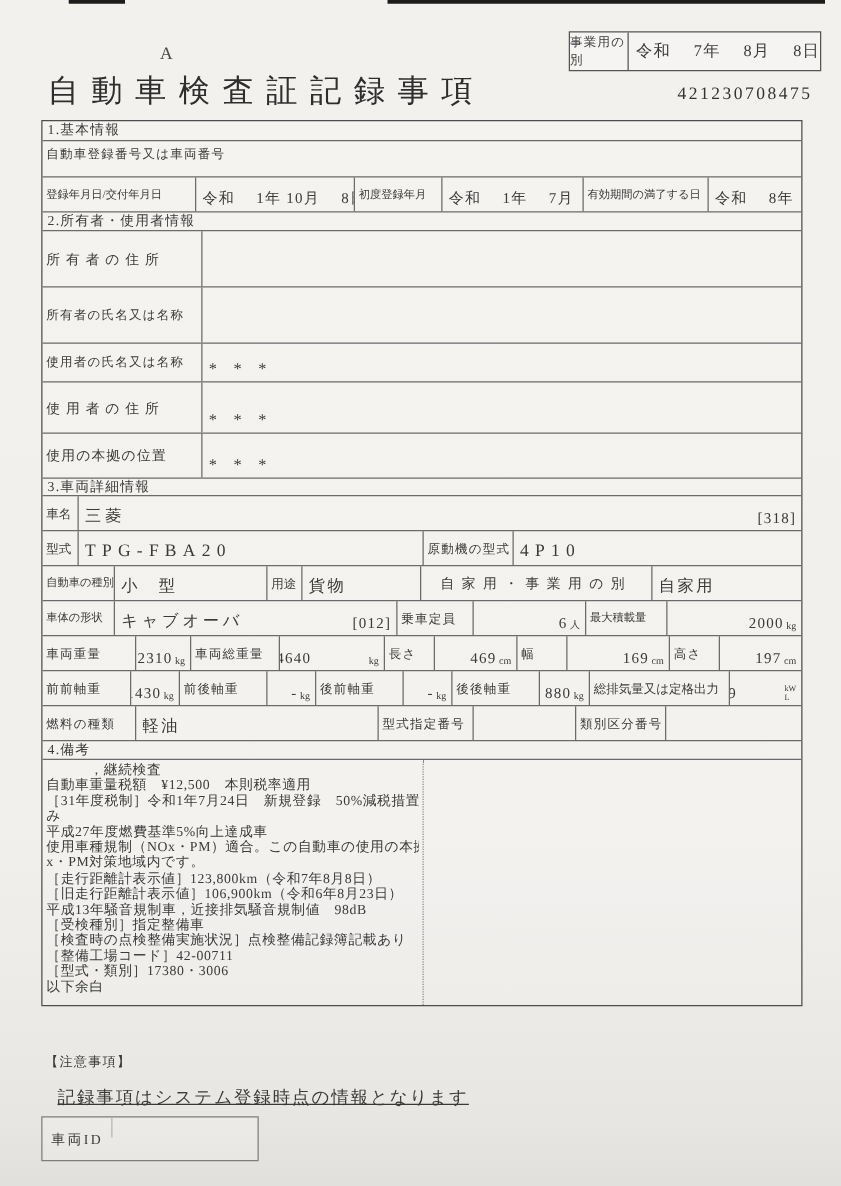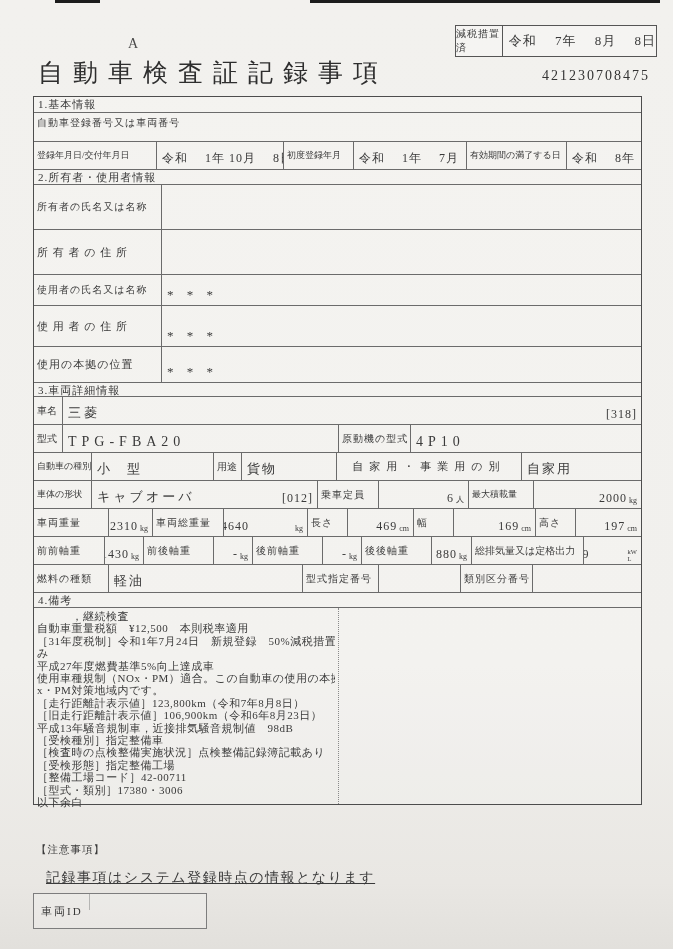--- a/index.html
+++ b/index.html
@@ -50,21 +50,21 @@
 <body>
 
 <div class="page">
 
   <div class="artifact" style="left:55px;top:0;width:45px;height:3px;"></div>
   <div class="artifact" style="left:310px;top:0;width:350px;height:3px;"></div>
 
   <div class="corner-mark">A</div>
 
   <div class="record-date">
-    <div class="rd-label">減税措置済</div>
+    <div class="rd-label">事業用の別</div>
     <div class="rd-value">令和　 7年　 8月　 8日</div>
   </div>
 
   <div class="doc-title">自動車検査証記録事項</div>
   <div class="doc-number">421230708475</div>
 
   <div class="tbl">
 
     <div class="sec-head">1.基本情報</div>
 
@@ -78,25 +78,25 @@
       <div class="cell val" style="width:127px;font-size:12px;letter-spacing:1px;">令和　 1年 10月　 8日</div>
       <div class="cell lbl tiny" style="width:70px;">初度登録年月</div>
       <div class="cell val" style="width:113px;font-size:12px;letter-spacing:1px;">令和　 1年　 7月</div>
       <div class="cell lbl tiny" style="width:100px;">有効期間の満了する日</div>
       <div class="cell val" style="flex:1;font-size:12px;letter-spacing:1px;">令和　 8年　 8月 28日</div>
     </div>
 
     <div class="sec-head">2.所有者・使用者情報</div>
 
     <div class="row h45">
+      <div class="cell lbl" style="width:127px;font-size:11px;">所 有 者 の 住 所</div>
+      <div class="cell val stars" style="flex:1;"></div>
+    </div>
+    <div class="row h45">
       <div class="cell lbl" style="width:127px;">所有者の氏名又は名称</div>
-      <div class="cell val stars" style="flex:1;"></div>
-    </div>
-    <div class="row h45">
-      <div class="cell lbl" style="width:127px;font-size:11px;">所 有 者 の 住 所</div>
       <div class="cell val stars" style="flex:1;"></div>
     </div>
     <div class="row h31">
       <div class="cell lbl" style="width:127px;">使用者の氏名又は名称</div>
       <div class="cell val stars" style="flex:1;">* * *</div>
     </div>
     <div class="row h41">
       <div class="cell lbl" style="width:127px;font-size:11px;">使 用 者 の 住 所</div>
       <div class="cell val stars" style="flex:1;">* * *</div>
     </div>
@@ -226,21 +226,20 @@
         <div class="rm-line">［31年度税制］令和1年7月24日　新規登録　50%減税措置済</div>
         <div class="rm-line">み</div>
         <div class="rm-line">平成27年度燃費基準5%向上達成車</div>
         <div class="rm-line">使用車種規制（NOx・PM）適合。この自動車の使用の本拠はNO</div>
         <div class="rm-line">x・PM対策地域内です。</div>
         <div class="rm-line">［走行距離計表示値］123,800km（令和7年8月8日）</div>
         <div class="rm-line">［旧走行距離計表示値］106,900km（令和6年8月23日）</div>
         <div class="rm-line">平成13年騒音規制車，近接排気騒音規制値　98dB</div>
         <div class="rm-line">［受検種別］指定整備車</div>
         <div class="rm-line">［検査時の点検整備実施状況］点検整備記録簿記載あり</div>
-        <div class="rm-line">［受検形態］指定整備工場</div>
         <div class="rm-line">［整備工場コード］42-00711</div>
         <div class="rm-line">［型式・類別］17380・3006</div>
         <div class="rm-line">以下余白</div>
       </div>
       <div class="rm-right"></div>
     </div>
 
   </div>
 
   <div class="notice-head">【注意事項】</div>

